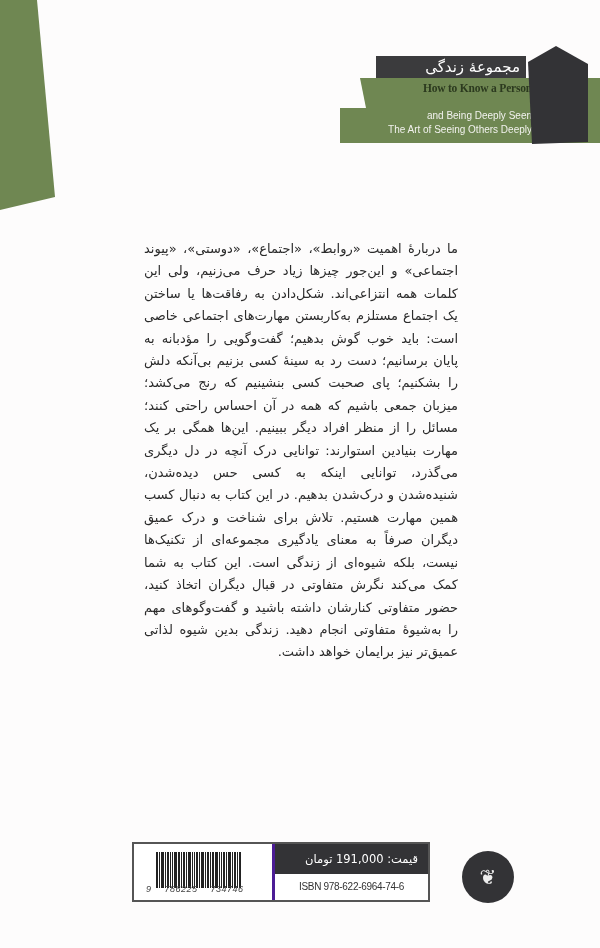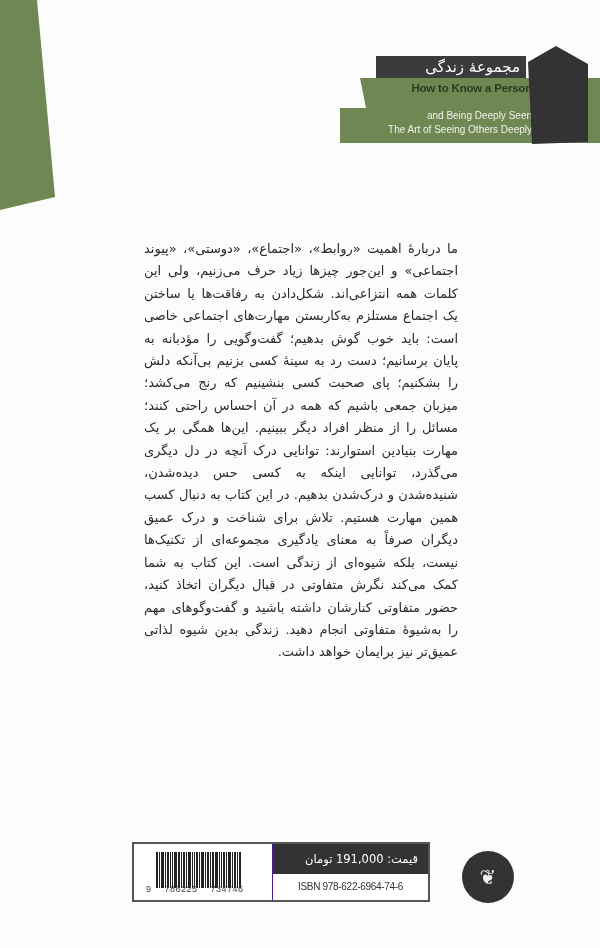--- a/index.html
+++ b/index.html
@@ -24,21 +24,21 @@
     background: #6f8752;
     clip-path: polygon(0 0, 240px 0, 240px 30px, 6px 30px);
   }
   .title-band-2 {
     position: absolute; left: 340px; top: 108px; width: 260px; height: 35px;
     background: #6f8752;
   }
   .en-title {
     position: absolute; left: 360px; top: 82px; width: 172px;
     text-align: right; color: #2c3a1f;
-    font-family: Liberation Sans, sans-serif; font-weight: bold; font-size: 11.5px;
+    font-family: Liberation Serif, serif; font-weight: bold; font-size: 11.5px;
     letter-spacing: -0.2px;
   }
   .en-subtitle {
     position: absolute; left: 360px; top: 109px; width: 172px;
     text-align: right; color: #f2f2ee;
     font-family: "Liberation Sans", sans-serif; font-size: 10px; line-height: 14px;
   }
   .house {
     position: absolute; left: 528px; top: 46px; width: 60px; height: 98px;
     background: #333336;
@@ -50,21 +50,21 @@
     color: #2b2b2b; font-family: "DejaVu Sans", sans-serif;
     font-size: 13px; line-height: 22.4px;
   }
   .body-text p { margin: 16px; }
   .info-box {
     position: absolute; left: 132px; top: 842px; width: 298px; height: 60px;
     border: 2px solid #555; box-sizing: border-box; background: #fff;
     display: flex;
   }
   .barcode-cell {
-    width: 138px; border-right: 1px solid #4c1d95; position: relative;
+    width: 138px; border-right: 3px solid #4c1d95; position: relative; font-style: italic;
   }
   .bars {
     position: absolute; left: 22px; top: 8px; width: 96px; height: 36px;
     display: flex; align-items: stretch;
   }
   .bars span { display: block; background: #222; margin-right: 1px; }
   .barcode-digits {
     position: absolute; left: 12px; top: 40px; font-size: 9px; color: #444;
     font-family: "Liberation Sans", sans-serif; letter-spacing: 0.5px;
     word-spacing: 10px;

